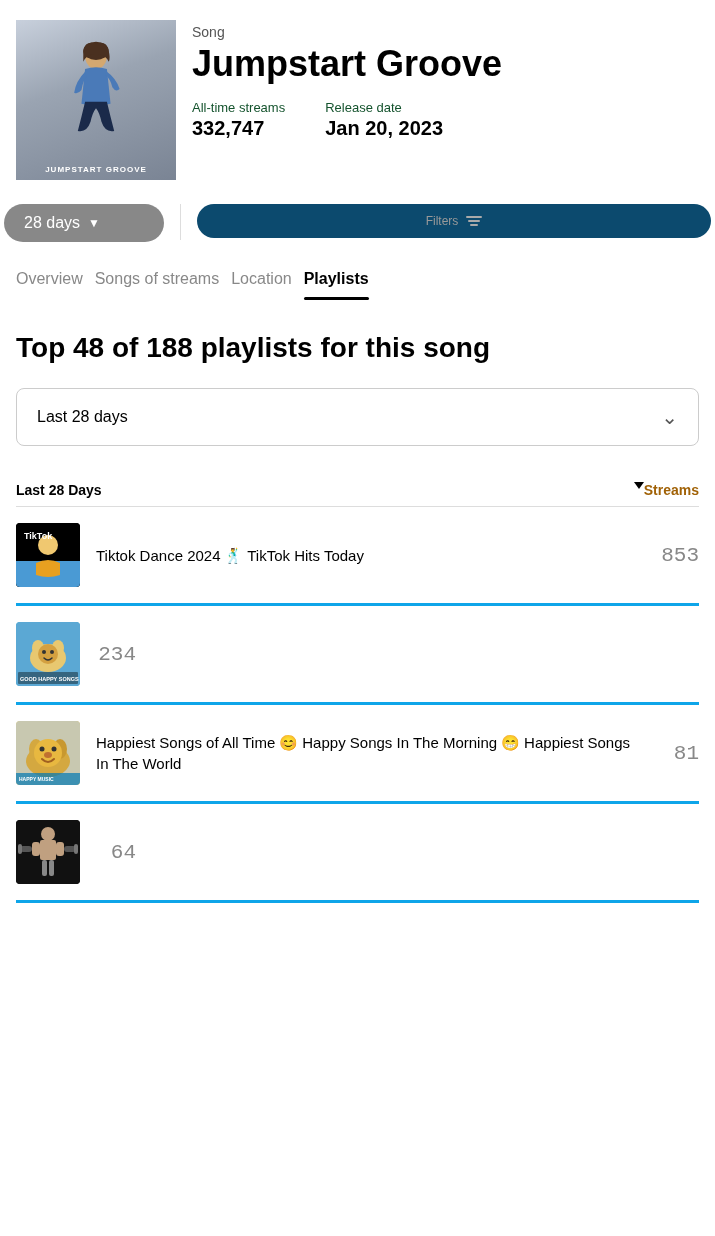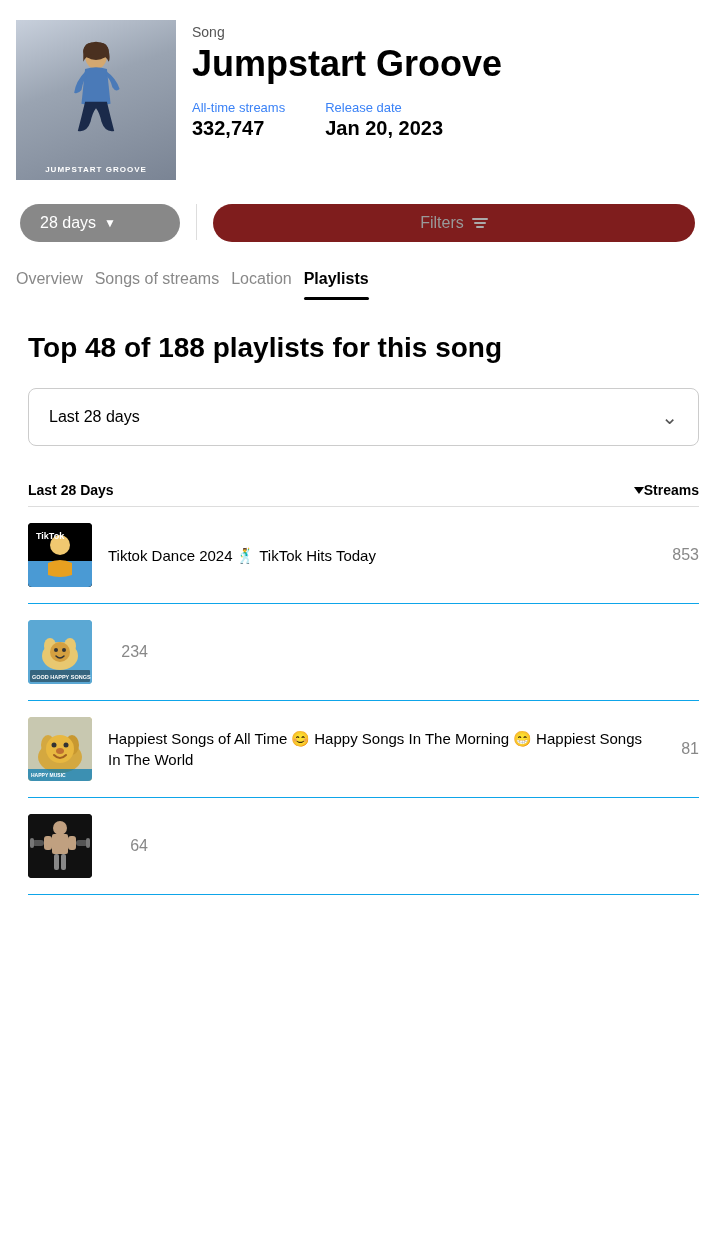--- a/index.html
+++ b/index.html
@@ -69,33 +69,33 @@
     .song-meta {
       display: flex;
       gap: 40px;
     }
     .meta-item {
       display: flex;
       flex-direction: column;
     }
     .meta-label {
       font-size: 13px;
-      color: #3b82f6;
+      color: #14532d;
       margin-bottom: 2px;
     }
     .meta-value {
       font-size: 20px;
       font-weight: 700;
     }
 
     
     .filter-bar {
       display: flex;
       align-items: flex-start;
-      padding: 8px 20px;
+      padding: 8px 4px;
       gap: 12px;
     }
     .days-button {
       background: #888;
       color: #fff;
       border: none;
       border-radius: 24px;
       padding: 10px 20px;
       font-size: 16px;
       font-weight: 500;
@@ -109,25 +109,25 @@
       font-size: 12px;
     }
     .filter-divider {
       width: 1px;
       height: 36px;
       background: #ddd;
       margin: 0 4px;
     }
     .filters-button {
       flex: 1;
-      background: #7f1d1d;
+      background: #0c4a6e;
       border: none;
       border-radius: 24px;
       padding: 10px 20px;
-      font-size: 16px;
+      font-size: 12px;
       color: #999;
       display: flex;
       align-items: center;
       justify-content: center;
       gap: 8px;
       cursor: pointer;
     }
     .filter-icon {
       display: flex;
       flex-direction: column;
@@ -169,21 +169,21 @@
       bottom: 0;
       left: 0;
       right: 0;
       height: 3px;
       background: #000;
       border-radius: 2px;
     }
 
     
     .main-content {
-      padding: 32px 16px 16px 28px;
+      padding: 32px 16px 16px 16px;
     }
     .section-title {
       font-size: 28px;
       font-weight: 700;
       margin-bottom: 24px;
     }
 
     
     .dropdown-container {
       border: 1.5px solid #ccc;
@@ -213,39 +213,39 @@
       border-bottom: 1.5px solid #ddd;
       margin-bottom: 0;
     }
     .table-header-left {
       font-size: 14px;
       font-weight: 700;
       color: #000;
     }
     .table-header-right {
       display: flex;
-      align-items: center;
+      align-items: flex-start;
       font-size: 14px;
       font-weight: 700;
-      color: #000000;
+      color: #a16207;
     }
     .sort-arrow {
       width: 0;
       height: 0;
       border-left: 5px solid transparent;
       border-right: 5px solid transparent;
       border-top: 7px solid #000;
     }
 
     
     .playlist-row {
       display: flex;
       align-items: center;
       padding: 16px 0;
-      border-bottom: 1px solid #0ea5e9;
+      border-bottom: 3px solid #0ea5e9;
       gap: 16px;
     }
     .playlist-thumb {
       width: 64px;
       height: 64px;
       flex-shrink: 0;
       border-radius: 4px;
       overflow: hidden;
     }
     .thumb-tiktok {
@@ -279,25 +279,26 @@
     .playlist-info {
       flex: 1;
     }
     .playlist-name {
       font-size: 15px;
       font-weight: 500;
       line-height: 1.4;
       color: #000;
     }
     .playlist-streams {
-      font-size: 16px;
+      font-size: 21px;
       color: #888;
       font-weight: 400;
       min-width: 40px;
       text-align: right;
+      font-family: Liberation Mono, monospace;
     }
   </style>
 </head>
 <body>
 
 <div class="song-header">
   <div class="song-cover">
     <div class="song-cover-bg"></div>
 
     <svg class="song-cover-figure" viewBox="0 0 80 110" fill="none" xmlns="http://www.w3.org/2000/svg">

